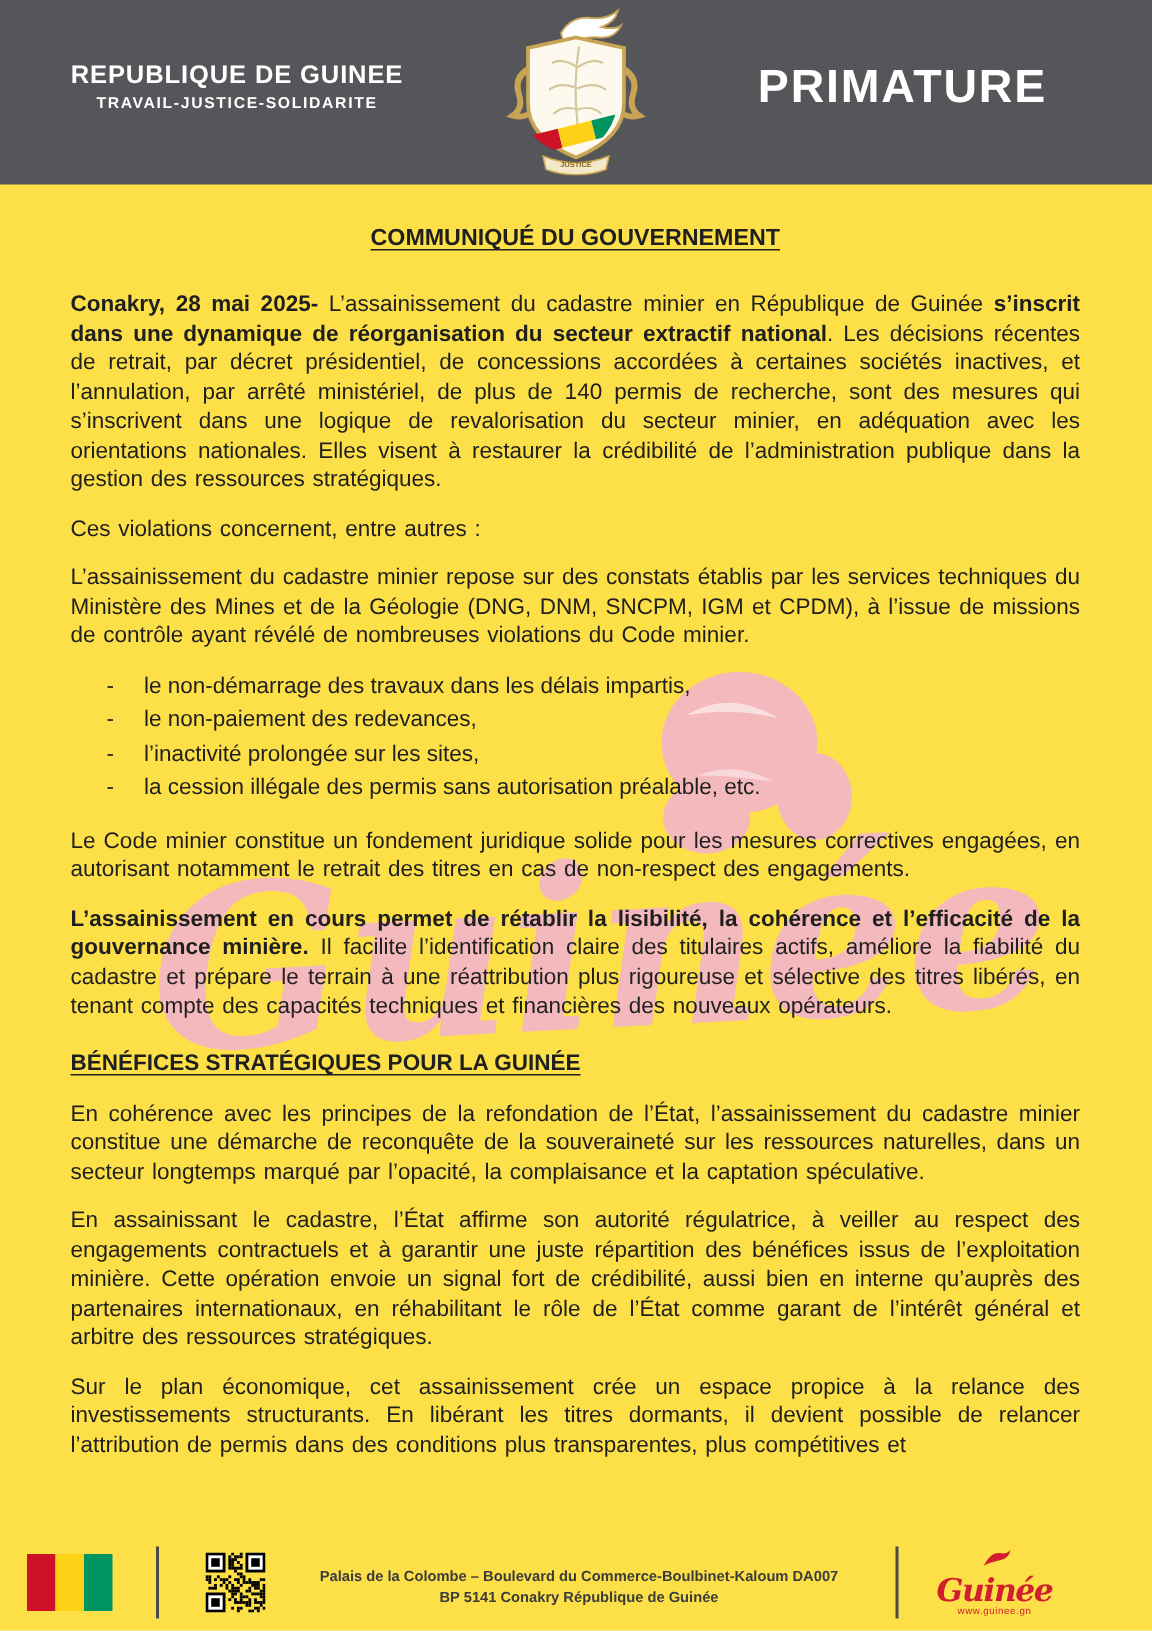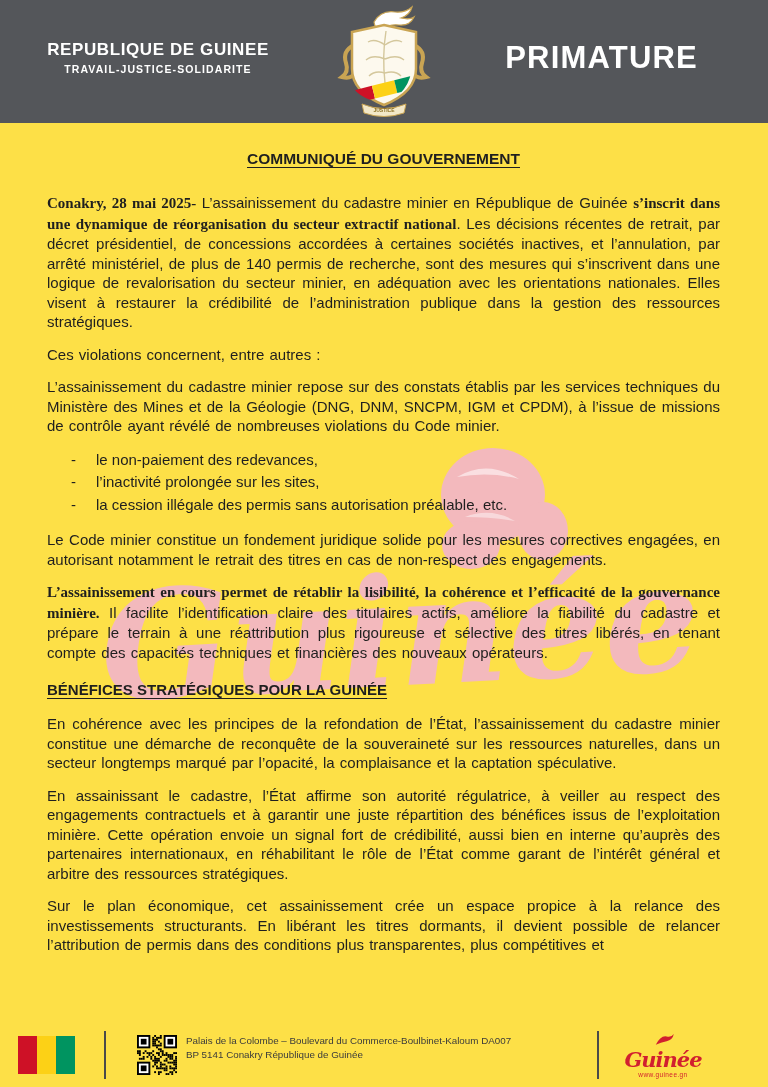--- a/index.html
+++ b/index.html
@@ -13,36 +13,36 @@
   .emblem{position:absolute;left:331px;top:5px;width:106px;height:112px;}
   .primature{position:absolute;right:70px;top:40px;color:#fff;font-size:31px;font-weight:800;letter-spacing:1.2px;}
   
   .watermark{position:absolute;left:85px;top:433px;width:640px;height:310px;z-index:0;pointer-events:none;}
   
   .content{position:relative;z-index:1;padding:15px 48px 0 47px;}
   .doc-title{text-align:center;font-weight:bold;font-size:15.5px;margin:12px 0 25px;}
   .doc-title span{text-decoration:underline;text-underline-offset:3px;}
   .subject{font-weight:bold;font-size:15px;margin:0 0 19px;}
   p.body{font-size:15px;line-height:19.5px;text-align:justify;margin:0 0 13px;word-spacing:1px;}
-  .b{font-weight:bold;font-family:Liberation Serif, serif;}
+  .b{font-weight:bold;}
   ul.viol{list-style:none;margin:3px 0 14px;padding:0 0 0 24px;}
   ul.viol li{font-size:15px;line-height:22.5px;}
   ul.viol li::before{content:"-";display:inline-block;width:25px;}
   .section-h{font-weight:bold;font-size:15px;margin:19px 0 16px;}
   .section-h span{text-decoration:underline;text-underline-offset:3px;}
   
   .footer{position:absolute;left:0;bottom:6px;width:768px;height:50px;z-index:2;background:transparent;}
   .flag{position:absolute;left:18px;top:5px;width:57px;height:38px;display:flex;}
   .flag i{flex:1;}
   .fdiv{position:absolute;top:0;width:2px;height:48px;background:#4a4a4a;}
   .fdiv.d1{left:104px;}
   .fdiv.d2{left:597px;}
   .qr{position:absolute;left:137px;top:4px;width:40px;height:40px;}
-  .addr{position:absolute;left:186px;top:3px;width:400px;
-        font-size:9.8px;font-weight:normal;line-height:13.5px;color:#3b3b3b;}
+  .addr{position:absolute;left:186px;top:14px;width:400px;text-align:center;
+        font-size:9.8px;font-weight:bold;line-height:13.5px;color:#3b3b3b;}
   .glogo{position:absolute;left:608px;top:1px;width:110px;text-align:center;color:#d11f2f;}
   .glogo .bird{height:12px;}
   .glogo .gtxt{font-family:"DejaVu Serif",serif;font-style:italic;font-weight:bold;
                font-size:21px;line-height:20px;letter-spacing:-1px;}
   .glogo .gurl{font-size:6.5px;letter-spacing:.4px;margin-top:1px;}
 </style>
 </head>
 <body>
 
 <div class="page">
@@ -99,20 +99,21 @@
     </div>
 
 
     <p class="body"><span class="b">Conakry, 28 mai 2025-</span><span> L’assainissement du cadastre minier en République de Guinée </span><span class="b">s’inscrit dans une dynamique de réorganisation du secteur extractif national</span><span>. Les décisions récentes de retrait, par décret présidentiel, de concessions accordées à certaines sociétés inactives, et l’annulation, par arrêté ministériel, de plus de 140 permis de recherche, sont des mesures qui s’inscrivent dans une logique de revalorisation du secteur minier, en adéquation avec les orientations nationales. Elles visent à restaurer la crédibilité de l’administration publique dans la gestion des ressources stratégiques.</span></p>
 
     <p class="body">Ces violations concernent, entre autres :</p>
 
     <p class="body">L’assainissement du cadastre minier repose sur des constats établis par les services techniques du Ministère des Mines et de la Géologie (DNG, DNM, SNCPM, IGM et CPDM), à l’issue de missions de contrôle ayant révélé de nombreuses violations du Code minier.</p>
 
     <ul class="viol">
+      <li>le non-démarrage des travaux dans les délais impartis,</li>
       <li>le non-paiement des redevances,</li>
       <li>l’inactivité prolongée sur les sites,</li>
       <li>la cession illégale des permis sans autorisation préalable, etc.</li>
     </ul>
 
     <p class="body">Le Code minier constitue un fondement juridique solide pour les mesures correctives engagées, en autorisant notamment le retrait des titres en cas de non-respect des engagements.</p>
 
     <p class="body"><span class="b">L’assainissement en cours permet de rétablir la lisibilité, la cohérence et l’efficacité de la gouvernance minière.</span><span> Il facilite l’identification claire des titulaires actifs, améliore la fiabilité du cadastre et prépare le terrain à une réattribution plus rigoureuse et sélective des titres libérés, en tenant compte des capacités techniques et financières des nouveaux opérateurs.</span></p>
 
     <div class="section-h">

